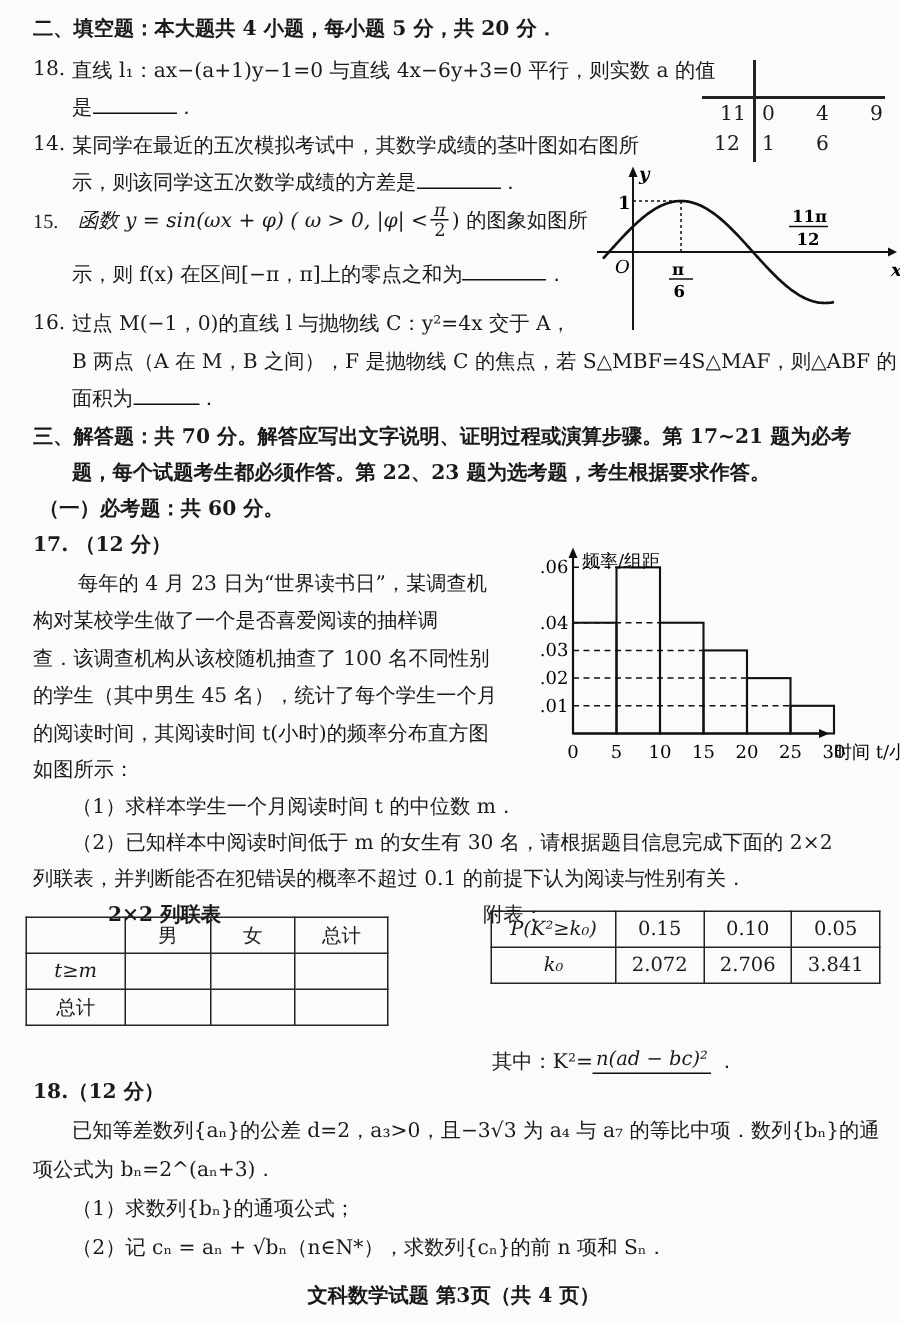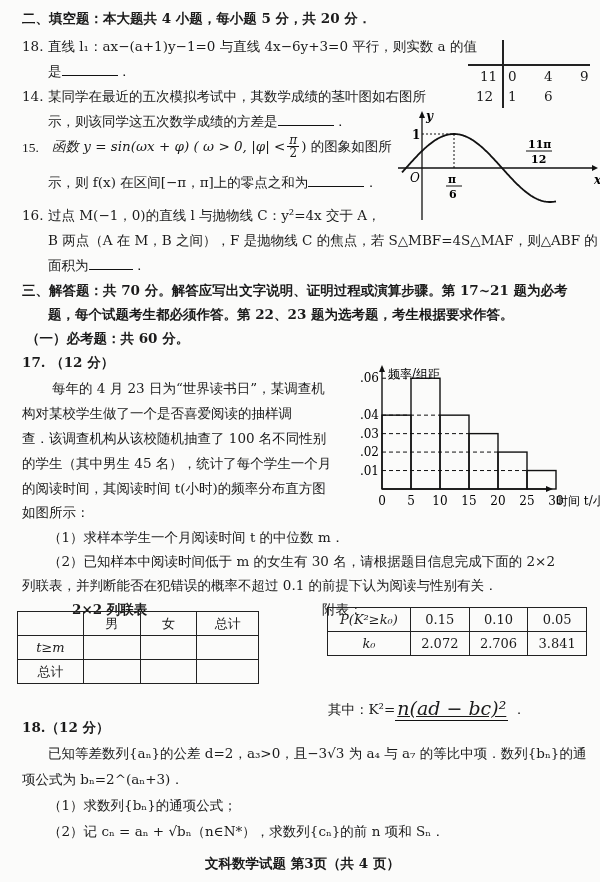--- a/index.html
+++ b/index.html
@@ -182,21 +182,21 @@
     <td class="it">k₀</td>
     <td>2.072</td>
     <td>2.706</td>
     <td>3.841</td>
   </tr>
 </tbody>
   </table>
 
 <div class="abs" style="left:328px;top:671px;display:flex;align-items:center;margin-top:28px;">
   <span>其中：K²=</span>
-  <span class="frac it" style="font-size:19px;text-decoration:underline;">
+  <span class="frac it" style="font-size:13px;">
     <span class="num" style="padding-bottom:2px;">n(ad − bc)²</span>
   </span>
   <span style="margin-left:4px;">．</span>
 </div>
 
 <div class="abs bold" style="left:22px;top:719px;">18.（12 分）</div>
 <div class="abs" style="left:48px;top:745px;">已知等差数列{aₙ}的公差 d=2，a₃&gt;0，且−3√3 为 a₄ 与 a₇ 的等比中项．数列{bₙ}的通</div>
 <div class="abs" style="left:22px;top:771px;">项公式为 bₙ=2^(aₙ+3)．</div>
 <div class="abs" style="left:48px;top:797px;">（1）求数列{bₙ}的通项公式；</div>
 <div class="abs" style="left:48px;top:823px;">（2）记 cₙ = aₙ + √bₙ（n∈N*），求数列{cₙ}的前 n 项和 Sₙ．</div>

